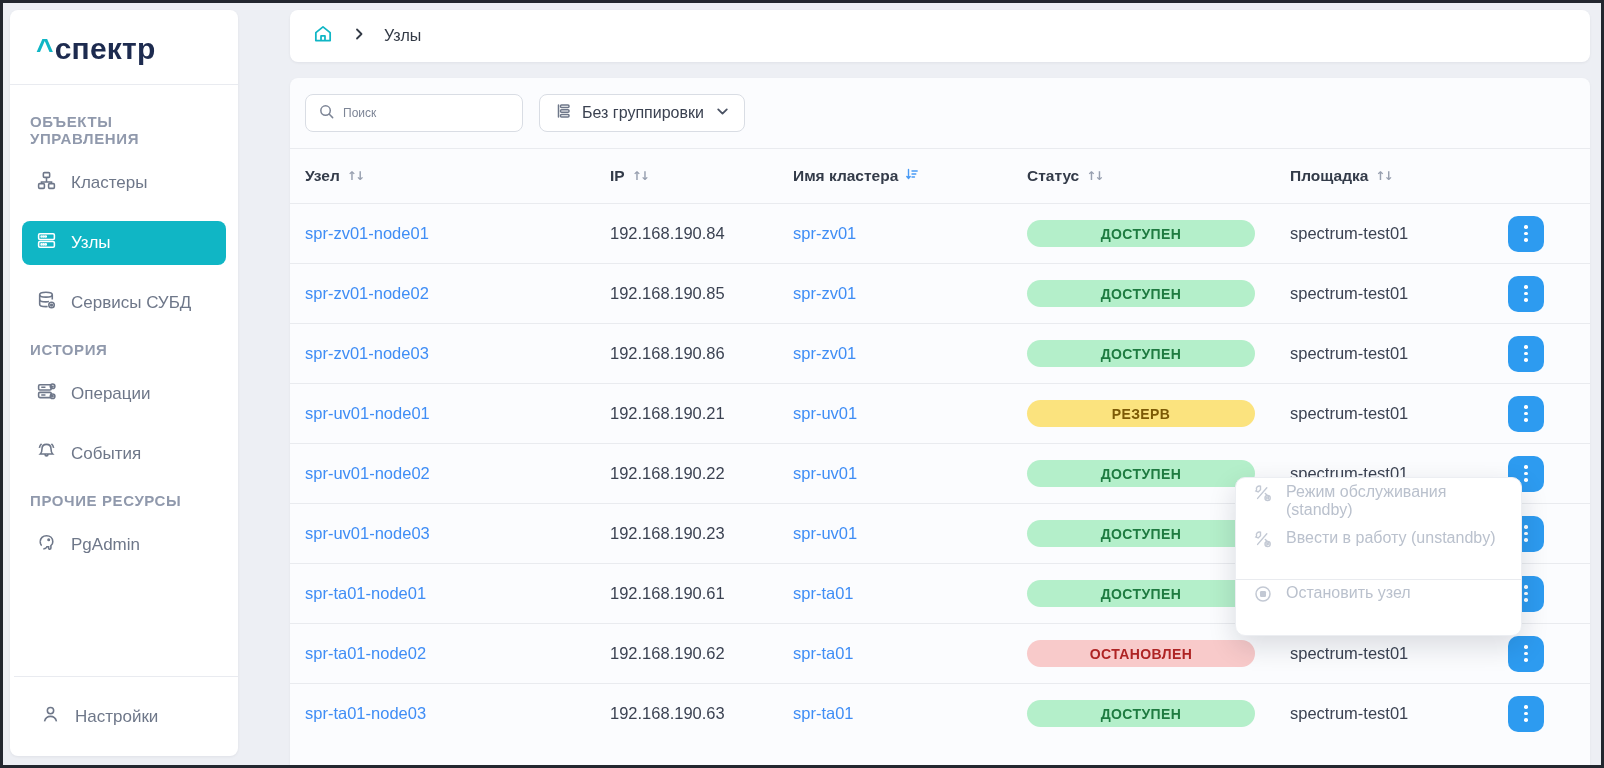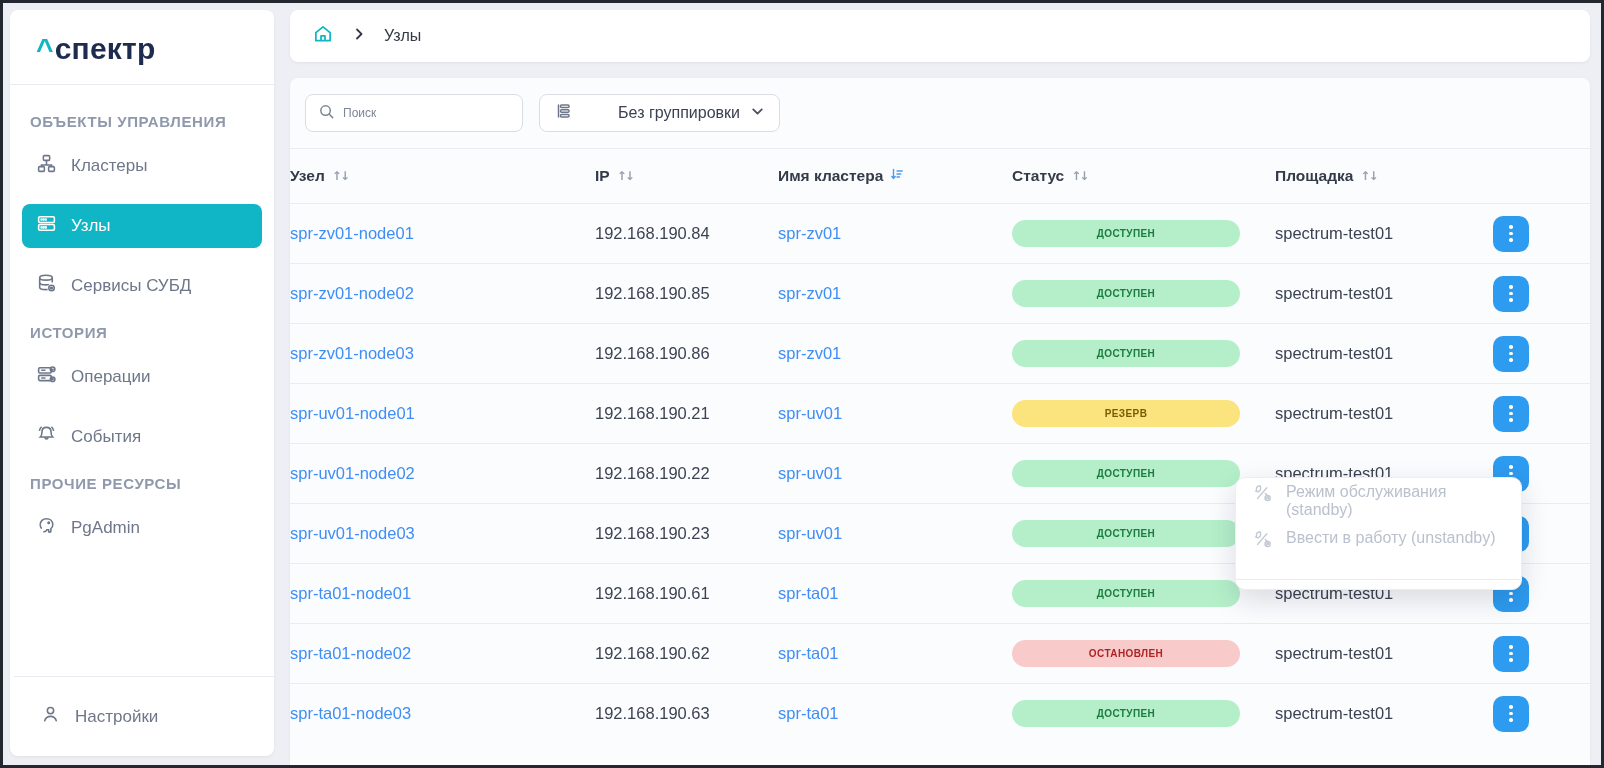--- a/index.html
+++ b/index.html
@@ -6,21 +6,21 @@
   html,body { width:1604px; height:768px; }
   body {
     font-family: "Liberation Sans", "DejaVu Sans", sans-serif;
     background:#edeff4; position:relative; overflow:hidden;
     color:#3a4150;
   }
   .frame { position:absolute; inset:0; border:3px solid #23272f; pointer-events:none; z-index:99; }
 
   
   .sidebar {
-    position:absolute; left:10px; top:10px; bottom:12px; width:264px;
+    position:absolute; left:10px; top:10px; bottom:12px; width:228px;
     background:#fff; border-radius:8px; box-shadow:0 1px 3px rgba(16,24,40,.06);
     overflow:hidden;
   }
   .logo { padding:22px 26px 18px; border-bottom:1px solid #e9ebf0; font-size:30px; font-weight:bold; letter-spacing:.2px; }
   .logo .caret { color:#10b6c5; margin-right:1px; }
   .logo .name  { color:#1d2b4f; }
   .nav { padding:14px 10px 0; }
   .nav-section { font-size:15px; font-weight:bold; color:#9099ac; letter-spacing:.6px; margin:14px 10px 14px; }
   .nav-item {
     display:flex; align-items:center; gap:14px; height:44px; padding:0 14px;
@@ -53,43 +53,43 @@
   .search-box {
     width:218px; height:38px; background:#fff; border:1px solid #d9dde4; border-radius:8px;
     display:flex; align-items:center; gap:8px; padding:0 12px;
   }
   .search-box input {
     border:none; outline:none; background:transparent; font-size:12px; color:#3a4150;
     width:100%; font-family:"Liberation Sans", sans-serif;
   }
   .search-box input::placeholder { color:#7d8596; }
   .group-select {
-    width:241px; height:38px; background:#fff; border:1px solid #d9dde4; border-radius:8px;
-    display:flex; align-items:center; gap:10px; padding:0 14px; cursor:pointer;text-align:right;
+    width:206px; height:38px; background:#fff; border:1px solid #d9dde4; border-radius:8px;
+    display:flex; align-items:center; gap:10px; padding:0 14px; cursor:pointer;
   }
   .group-select .group-label { font-size:16px; color:#3a4150; flex:1; }
 
   
   .tbl { width:100%; }
   .tbl-head, .tbl-row {
     display:grid;
     grid-template-columns:305px 183px 234px 263px 218px 1fr;
-    align-items:center; 
+    align-items:center; padding-left:15px;
   }
   .tbl-head { height:55px; border-top:1px solid #e9ebef; }
   .th { font-size:15.5px; font-weight:bold; color:#333b49; display:flex; align-items:center; gap:7px; cursor:pointer; }
   .sort-glyph { font-size:12px; color:#98a0b0; letter-spacing:-2px; font-family:"DejaVu Sans", sans-serif; }
   .tbl-row { height:60px; border-top:1px solid #e9ebef; background:transparent; }
   .cell { font-size:16.5px; }
   .link { color:#3f8df5; text-decoration:none; cursor:pointer; }
   .ip, .site { color:#3b4252; }
   .badge {
     display:inline-flex; justify-content:center; align-items:center;
     width:228px; height:27px; border-radius:14px;
-    font-size:10px; font-weight:bold; letter-spacing:.4px;
+    font-size:14px; font-weight:bold; letter-spacing:.4px;
   }
   .badge-available { background:#b4efca; color:#1e7b40; }
   .badge-reserve   { background:#fbe37e; color:#7c5a05; }
   .badge-stopped   { background:#f8caca; color:#ae2424; }
   .dots-btn {
     width:36px; height:36px; border:none; border-radius:10px; background:#2d9bf0;
     display:flex; flex-direction:column; align-items:center; justify-content:center; gap:3px;
     cursor:pointer;
   }
   .dots-btn .dot { width:3.5px; height:3.5px; border-radius:50%; background:#fff; }
@@ -442,15 +442,24 @@
       <svg width="20" height="20" viewBox="0 0 20 20" fill="none" stroke="#c3c9d4" stroke-width="1.4" stroke-linecap="round">
           <path d="M7.5 3.2a3 3 0 0 0-3.9 3.9L2.8 8l2.4 1L7.5 6.7zM4.6 15.4L13.8 4.8"></path>
           <path d="M12.3 10.4l3.1 3.1"></path>
           <circle cx="14.6" cy="15" r="2.6"></circle>
           <path d="M13.9 13.9v2.2l1.8-1.1z"></path>
         </svg>
     </span>
     <span>Ввести в работу (unstandby)</span>
   </div>
   <div class="menu-divider"></div>
+  <div class="menu-item disabled">
+    <span>
+      <svg width="20" height="20" viewBox="0 0 20 20" fill="none">
+          <circle cx="10" cy="10" r="7" stroke="#c3c9d4" stroke-width="1.5"></circle>
+          <rect x="7" y="7" width="6" height="6" rx="1.2" fill="#c3c9d4"></rect>
+        </svg>
+    </span>
+    <span>Остановить узел</span>
+  </div>
 </div>
 
 <div class="frame"></div>
 
 </body></html>

